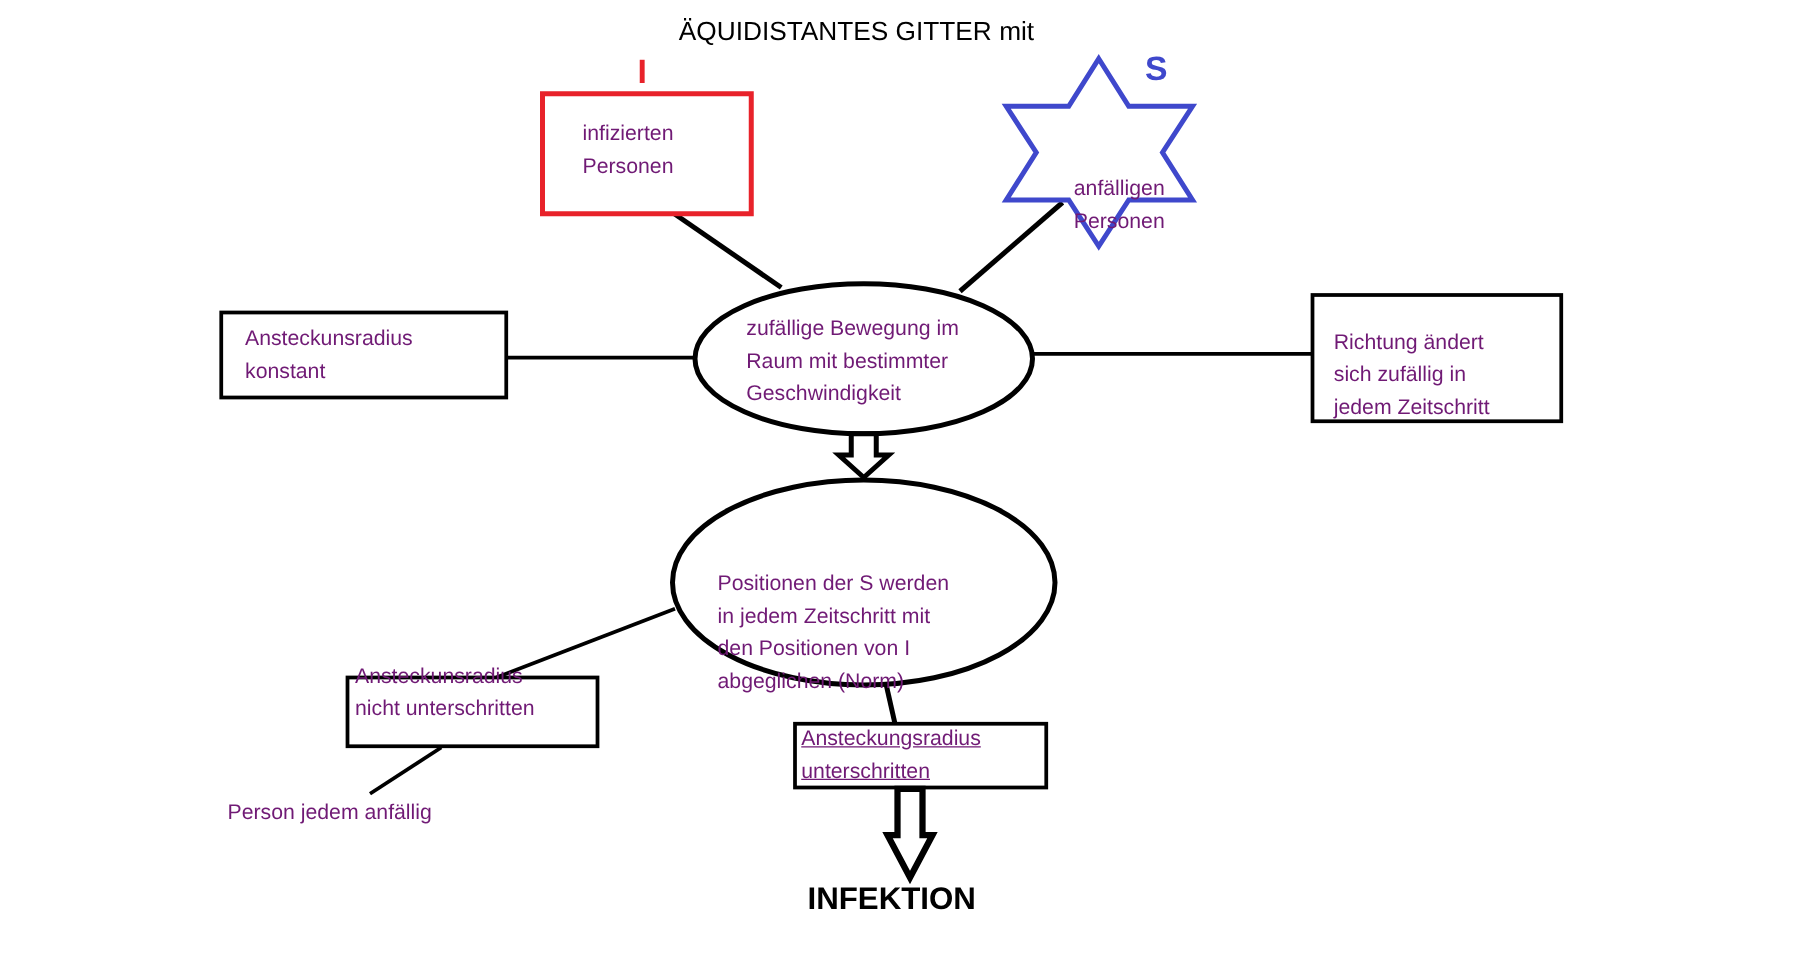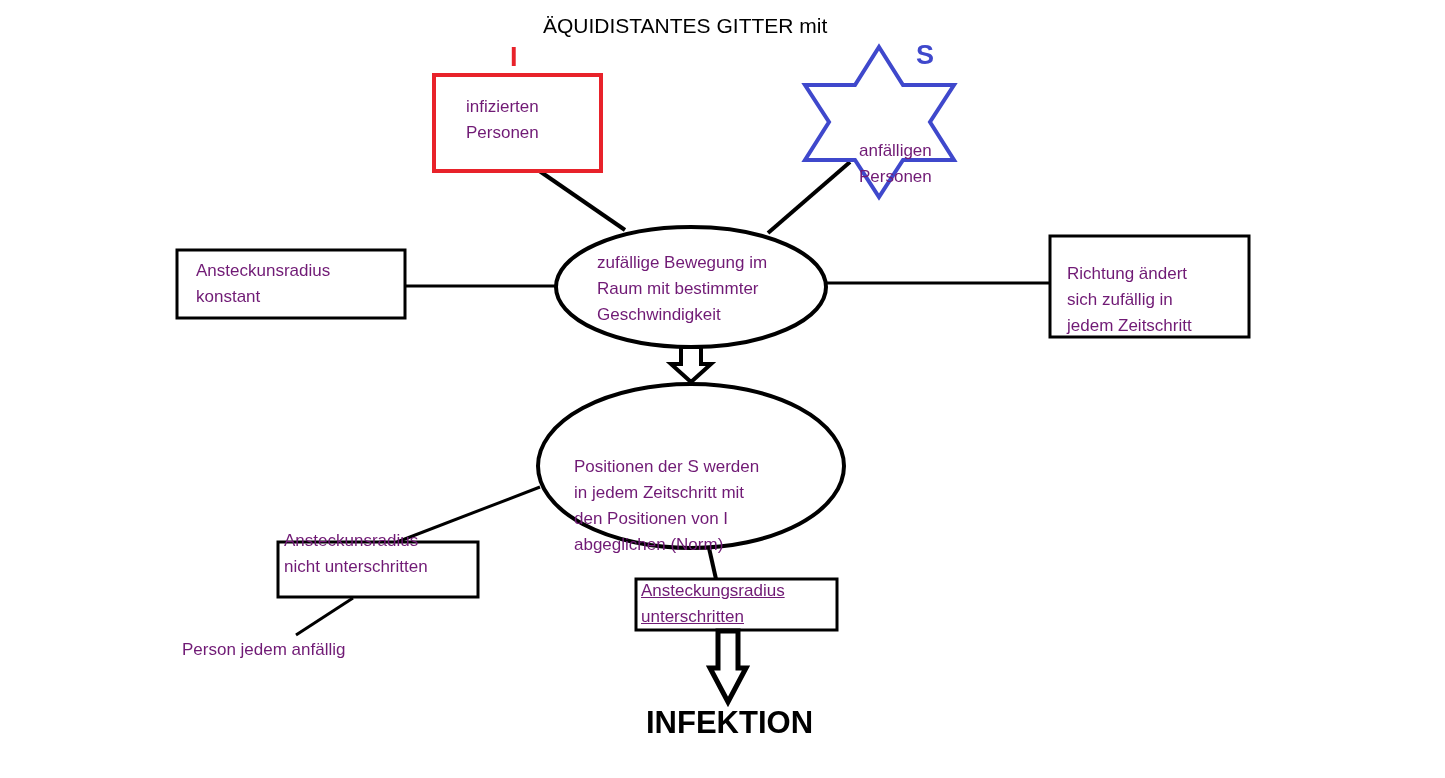--- a/index.html
+++ b/index.html
@@ -4,21 +4,21 @@
 <style>
   html, body { margin:0; padding:0; background:#ffffff; }
   body { width:1445px; height:778px; position:relative; overflow:hidden;
          font-family:"Liberation Sans", sans-serif; color:#000; }
   svg.canvas { position:absolute; left:0; top:0; }
   .txt { position:absolute; font-size:17px; line-height:26px; white-space:pre; color:#701a75; }
   .title { position:absolute; left:543px; top:14px; font-size:21px; white-space:nowrap; }
   .title b { font-weight:normal;margin-top:28px; }
   .label-i { position:absolute; left:510px; top:42px; font-size:27px; font-weight:bold; color:#e8222a; }
   .label-s { position:absolute; left:916px; top:40px; font-size:27px; font-weight:bold; color:#3f48cc; }
-  .infektion { position:absolute; left:646px; top:705px; font-size:31px; font-weight:bold; }
+  .infektion { position:absolute; left:646px; top:705px; font-size:25px; font-weight:bold; }
 </style>
 </head>
 <body>
 
 <svg class="canvas" width="1445" height="778">
 
   <line x1="538" y1="170" x2="625" y2="230" stroke="#000" stroke-width="4"></line>
   <line x1="850" y1="162" x2="768" y2="233" stroke="#000" stroke-width="4"></line>
   <line x1="405" y1="286" x2="556" y2="286" stroke="#000" stroke-width="3"></line>
   <line x1="826" y1="283" x2="1050" y2="283" stroke="#000" stroke-width="3"></line>

